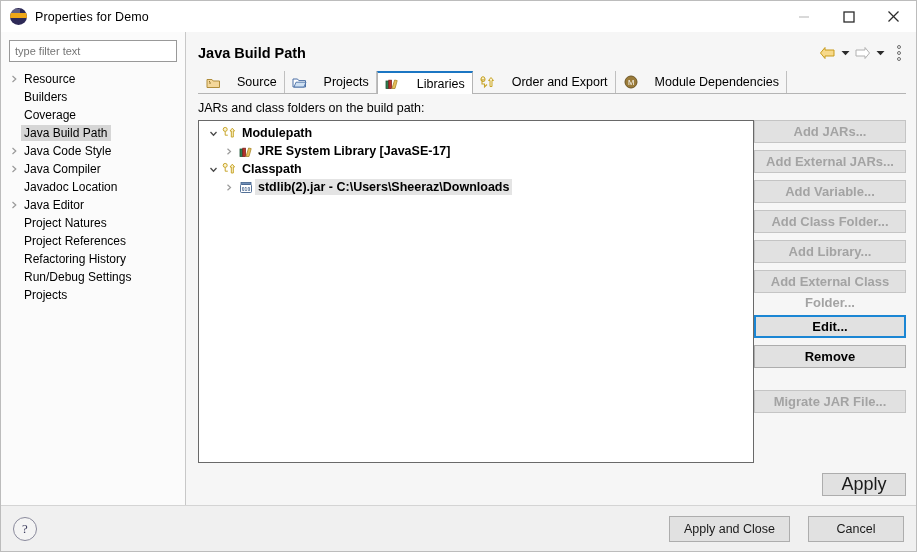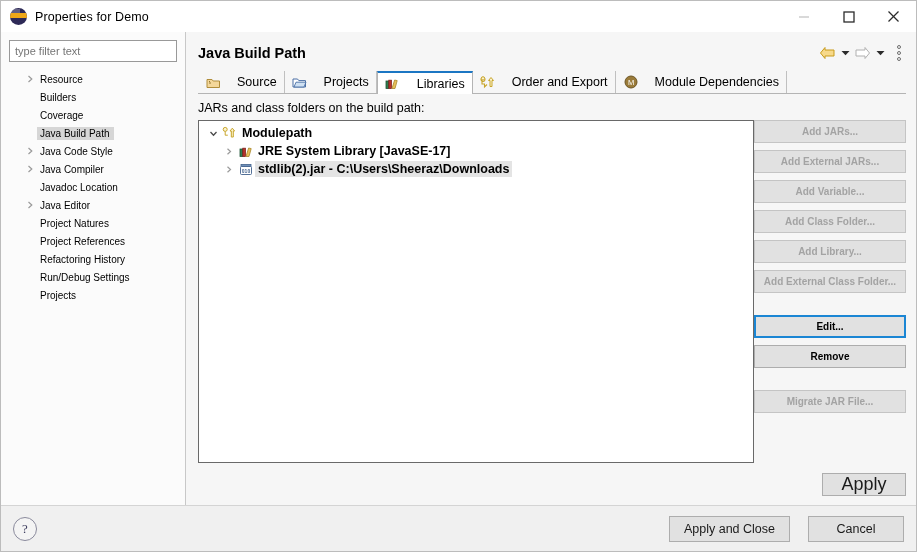--- a/index.html
+++ b/index.html
@@ -121,22 +121,22 @@
   }
   .tree {
     flex: 1 1 auto;
     overflow: hidden;
     padding-top: 2px;
   }
   .tree-item {
     height: 18px;
     display: flex;
     align-items: center;
-    padding-left: 22px;
-    font-size: 10px;
+    padding-left: 6px;
+    font-size: 12px;
     color: #000;
     white-space: nowrap;
   }
   .tree-item .twisty {
     width: 14px;
     flex: 0 0 14px;
     display: flex;
     align-items: center;
     justify-content: center;
   }
@@ -300,21 +300,21 @@
     flex: 0 0 152px;
     display: flex;
     flex-direction: column;
     gap: 7px;
     padding-top: 0px;
   }
   .btn {
     height: 23px;
     line-height: 21px;
     text-align: center;
-    font-size: 10px;
+    font-size: 13px;
     background: #e1e1e1;
     border: 1px solid #adadad;
     color: #000;
     box-sizing: border-box;
     user-select: none;
   }
   .btn.disabled {
     color: #a3a3a3;
     background: #e1e1e1;
     border-color: #c4c4c4;
@@ -628,20 +628,35 @@
               <span class="icn">
                 <svg width="15" height="13" viewBox="0 0 15 13">
                   <rect x="1" y="4" width="2.6" height="7.5" fill="#2e7d4f" stroke="#1d5334" stroke-width="0.8"></rect>
                   <rect x="3.8" y="3.2" width="2.6" height="8.3" fill="#b8322b" stroke="#7d201b" stroke-width="0.8"></rect>
                   <path d="M7 11.5 L9.6 3 L12.2 3.6 L10 11.5 Z" fill="#e8c05a" stroke="#a8862c" stroke-width="0.8"></path>
                 </svg>
               </span>
               <span class="txt">JRE System Library [JavaSE-17]</span>
             </div>
 
+            <div class="jtree-item indent-1">
+              <span class="tw">
+                <svg width="9" height="9" viewBox="0 0 9 9">
+                    <polyline points="1.5,3 4.5,6.2 7.5,3" fill="none" stroke="#4a4a4a" stroke-width="1.3"></polyline>
+                  </svg>
+              </span>
+              <span class="icn">
+                <svg width="16" height="14" viewBox="0 0 16 14">
+                  <circle cx="3.2" cy="3.4" r="2" fill="#fdf3cc" stroke="#c7a52c" stroke-width="1"></circle>
+                  <path d="M3.2 5.6 L3.2 9.2 L5.8 9.2" fill="none" stroke="#c7a52c" stroke-width="1"></path>
+                  <path d="M8 5 L10.3 2.2 L12.6 5 L11.3 5 L11.3 11 L9.3 11 L9.3 5 Z" fill="#fdf3cc" stroke="#c7a52c" stroke-width="1"></path>
+                </svg>
+              </span>
+              <span class="txt">Classpath</span>
+            </div>
 
             <div class="jtree-item indent-2 sel">
               <span class="tw">
                 <svg width="8" height="9" viewBox="0 0 8 9">
                     <polyline points="2.5,1.8 5.5,4.5 2.5,7.2" fill="none" stroke="#9a9a9a" stroke-width="1.2"></polyline>
                   </svg>
               </span>
               <span class="icn">
                 <svg width="14" height="13" viewBox="0 0 14 13">
                   <rect x="2" y="1.5" width="10" height="2" fill="#6f8fb8" stroke="#41618c" stroke-width="0.8"></rect>

